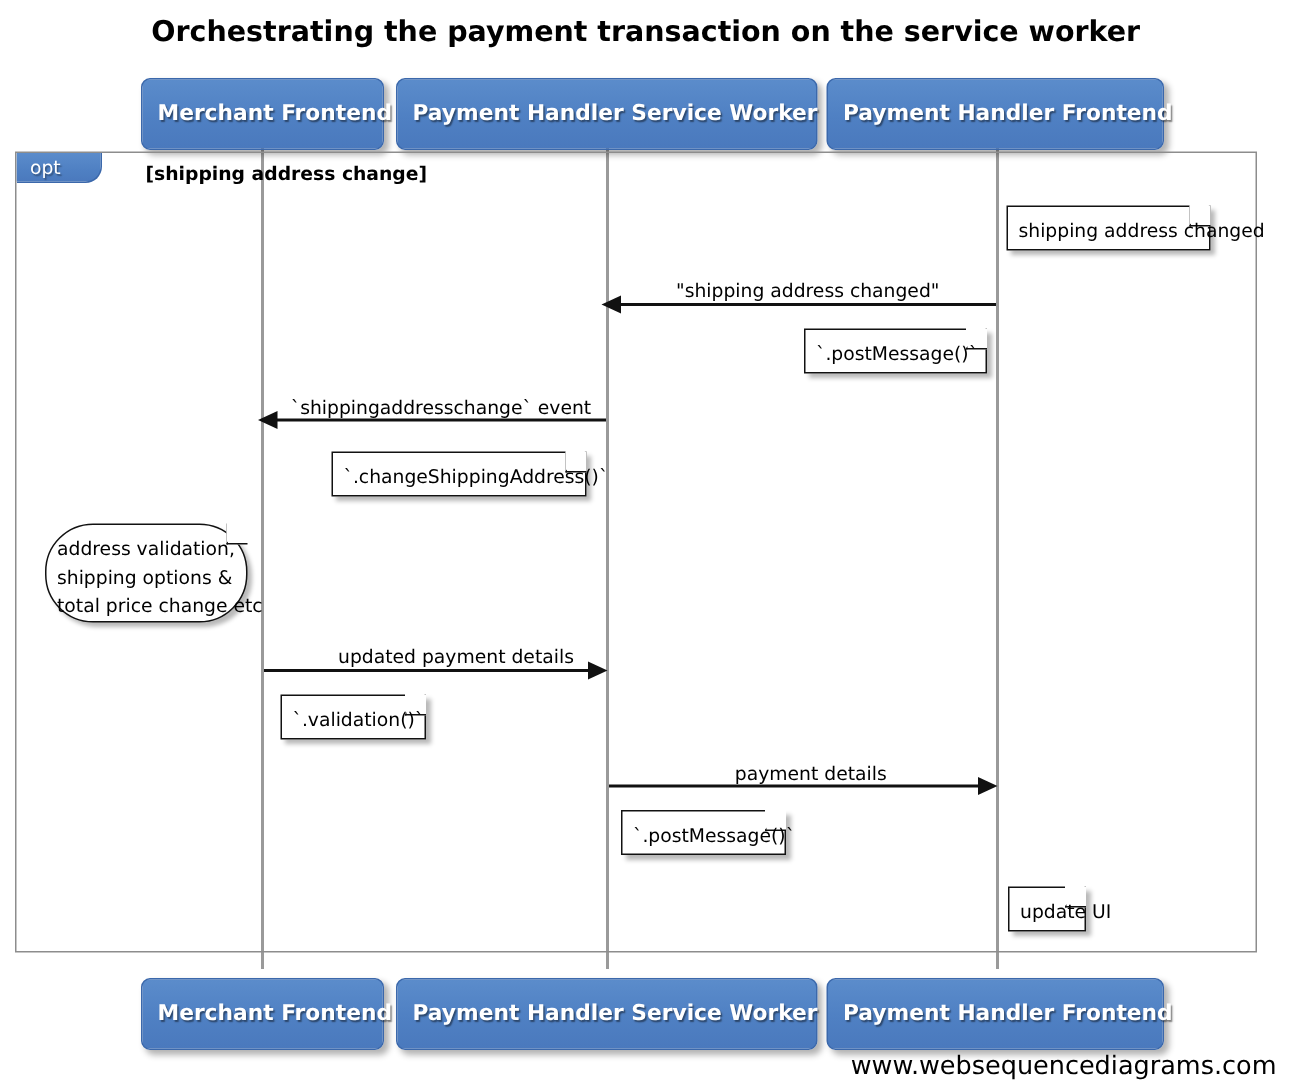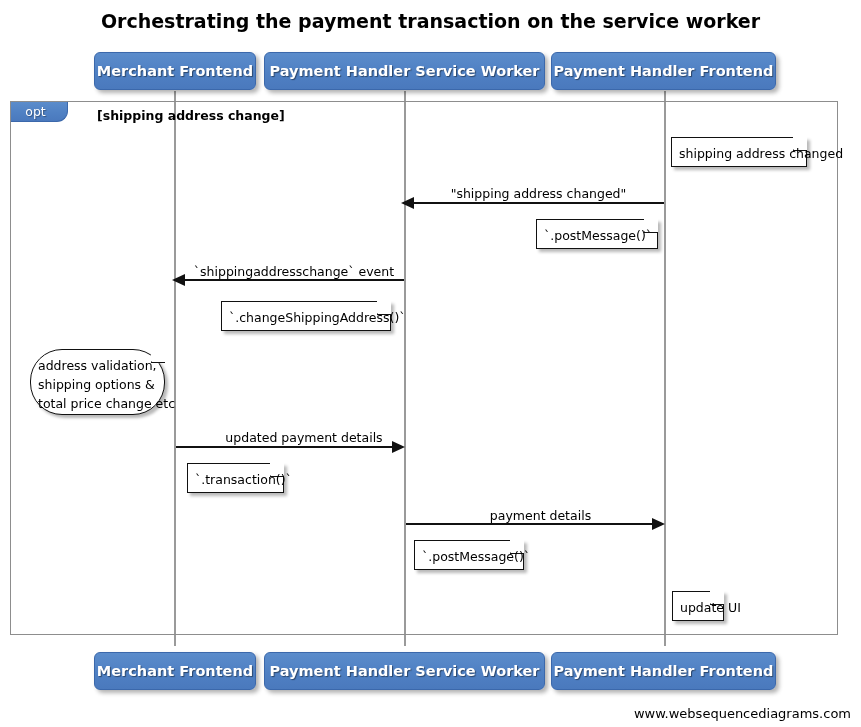--- a/index.html
+++ b/index.html
@@ -39,28 +39,28 @@
     position: absolute;
     width: 2px;
     background: #9a9a9a;
     top: 91px;
     height: 555px;
   }
 
   
   .actor-box {
     position: absolute;
-    height: 38px;
+    height: 48px;
     border-radius: 6px;
     background: linear-gradient(to bottom, #5b8ccb 0%, #4f80c3 55%, #4a79bd 100%);
     border: 1px solid #3b68ab;
     box-shadow: 3px 3px 4px rgba(0,0,0,0.30);
     display: flex;
     align-items: center;
-    justify-content: center;
+    justify-content: flex-start;
     box-sizing: border-box;
   }
   .actor-label {
     font-family: "DejaVu Sans", sans-serif;
     font-size: 14.5px;
     font-weight: bold;
     color: #ffffff;
     text-shadow: 1px 1px 1px rgba(0,0,0,0.45);
     white-space: nowrap;
     padding: 0 10px;
@@ -79,21 +79,20 @@
     background: linear-gradient(to bottom, #5b8ccb 0%, #4f80c3 60%, #4a79bd 100%);
     border: 1px solid #3b68ab;
     border-top: none;
     border-left: none;
     border-bottom-right-radius: 11px;
     box-sizing: border-box;
     display: flex;
     align-items: center;
     padding-left: 9px;
     padding-right: 16px;
-    justify-content: center;
   }
   .frag-tab-label {
     font-family: "DejaVu Sans", sans-serif;
     font-size: 12.5px;
     color: #ffffff;
     font-weight: normal;
     text-shadow: 1px 1px 1px rgba(0,0,0,0.35);
     white-space: nowrap;
   }
   .frag-guard {
@@ -168,21 +167,21 @@
     position: relative;
     z-index: 2;
   }
 
   
   .footer {
     position: absolute;
     right: 10px;
     bottom: 6px;
     font-family: "DejaVu Sans", sans-serif;
-    font-size: 13px;
+    font-size: 17px;
     color: #000000;
     white-space: nowrap;
   }
 </style>
 </head>
 <body>
 
 <div id="canvas">
 
   <div class="diagram-title">Orchestrating the payment transaction on the service worker</div>
@@ -236,21 +235,21 @@
 shipping options &amp;
 total price change etc</span>
   </div>
 
   <div class="msg-line" style="left:176px; top:446px; width:216px;"></div>
   <div class="msg-head right" style="left:392px; top:441px;"></div>
   <div class="msg-label" style="left:176px; top:430px; width:212px;padding-left:22px;">updated payment details</div>
 
   <div class="note" style="left:187px; top:463px; width:97px; height:30px;">
     <span class="note-fold"></span>
-    <span class="note-text">`.transaction()`</span>
+    <span class="note-text">`.validation()`</span>
   </div>
 
   <div class="msg-line" style="left:406px; top:523px; width:246px;"></div>
   <div class="msg-head right" style="left:652px; top:518px;"></div>
   <div class="msg-label" style="left:427px; top:508px; width:227px;">payment details</div>
 
   <div class="note" style="left:414px; top:540px; width:110px; height:30px;">
     <span class="note-fold"></span>
     <span class="note-text">`.postMessage()`</span>
   </div>

